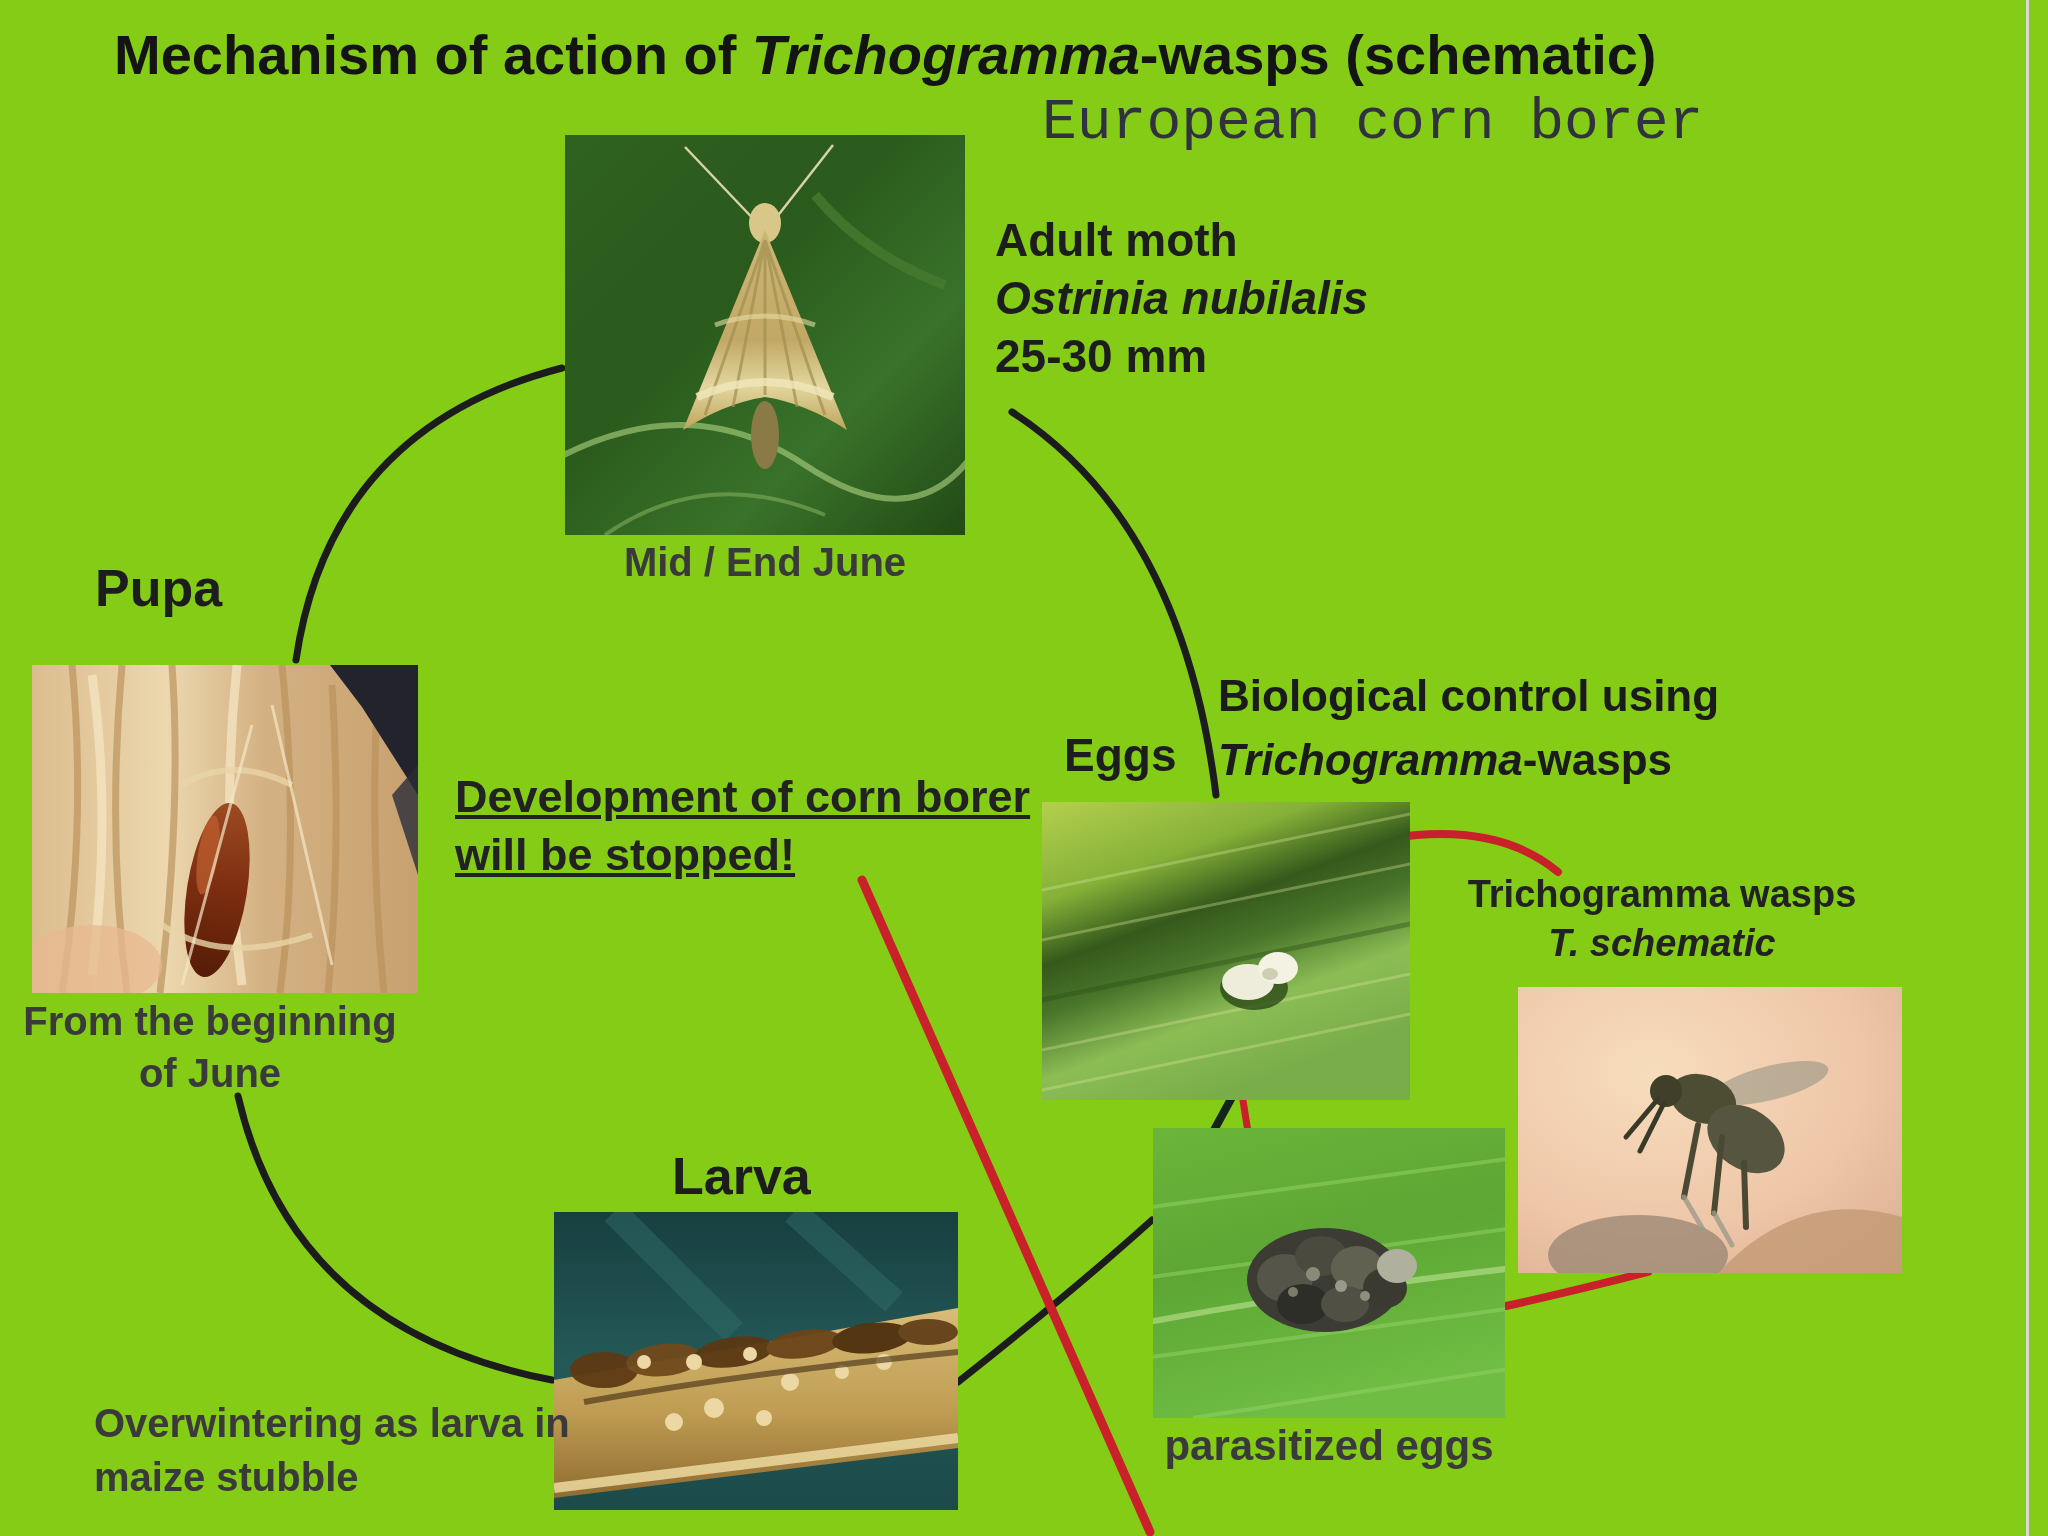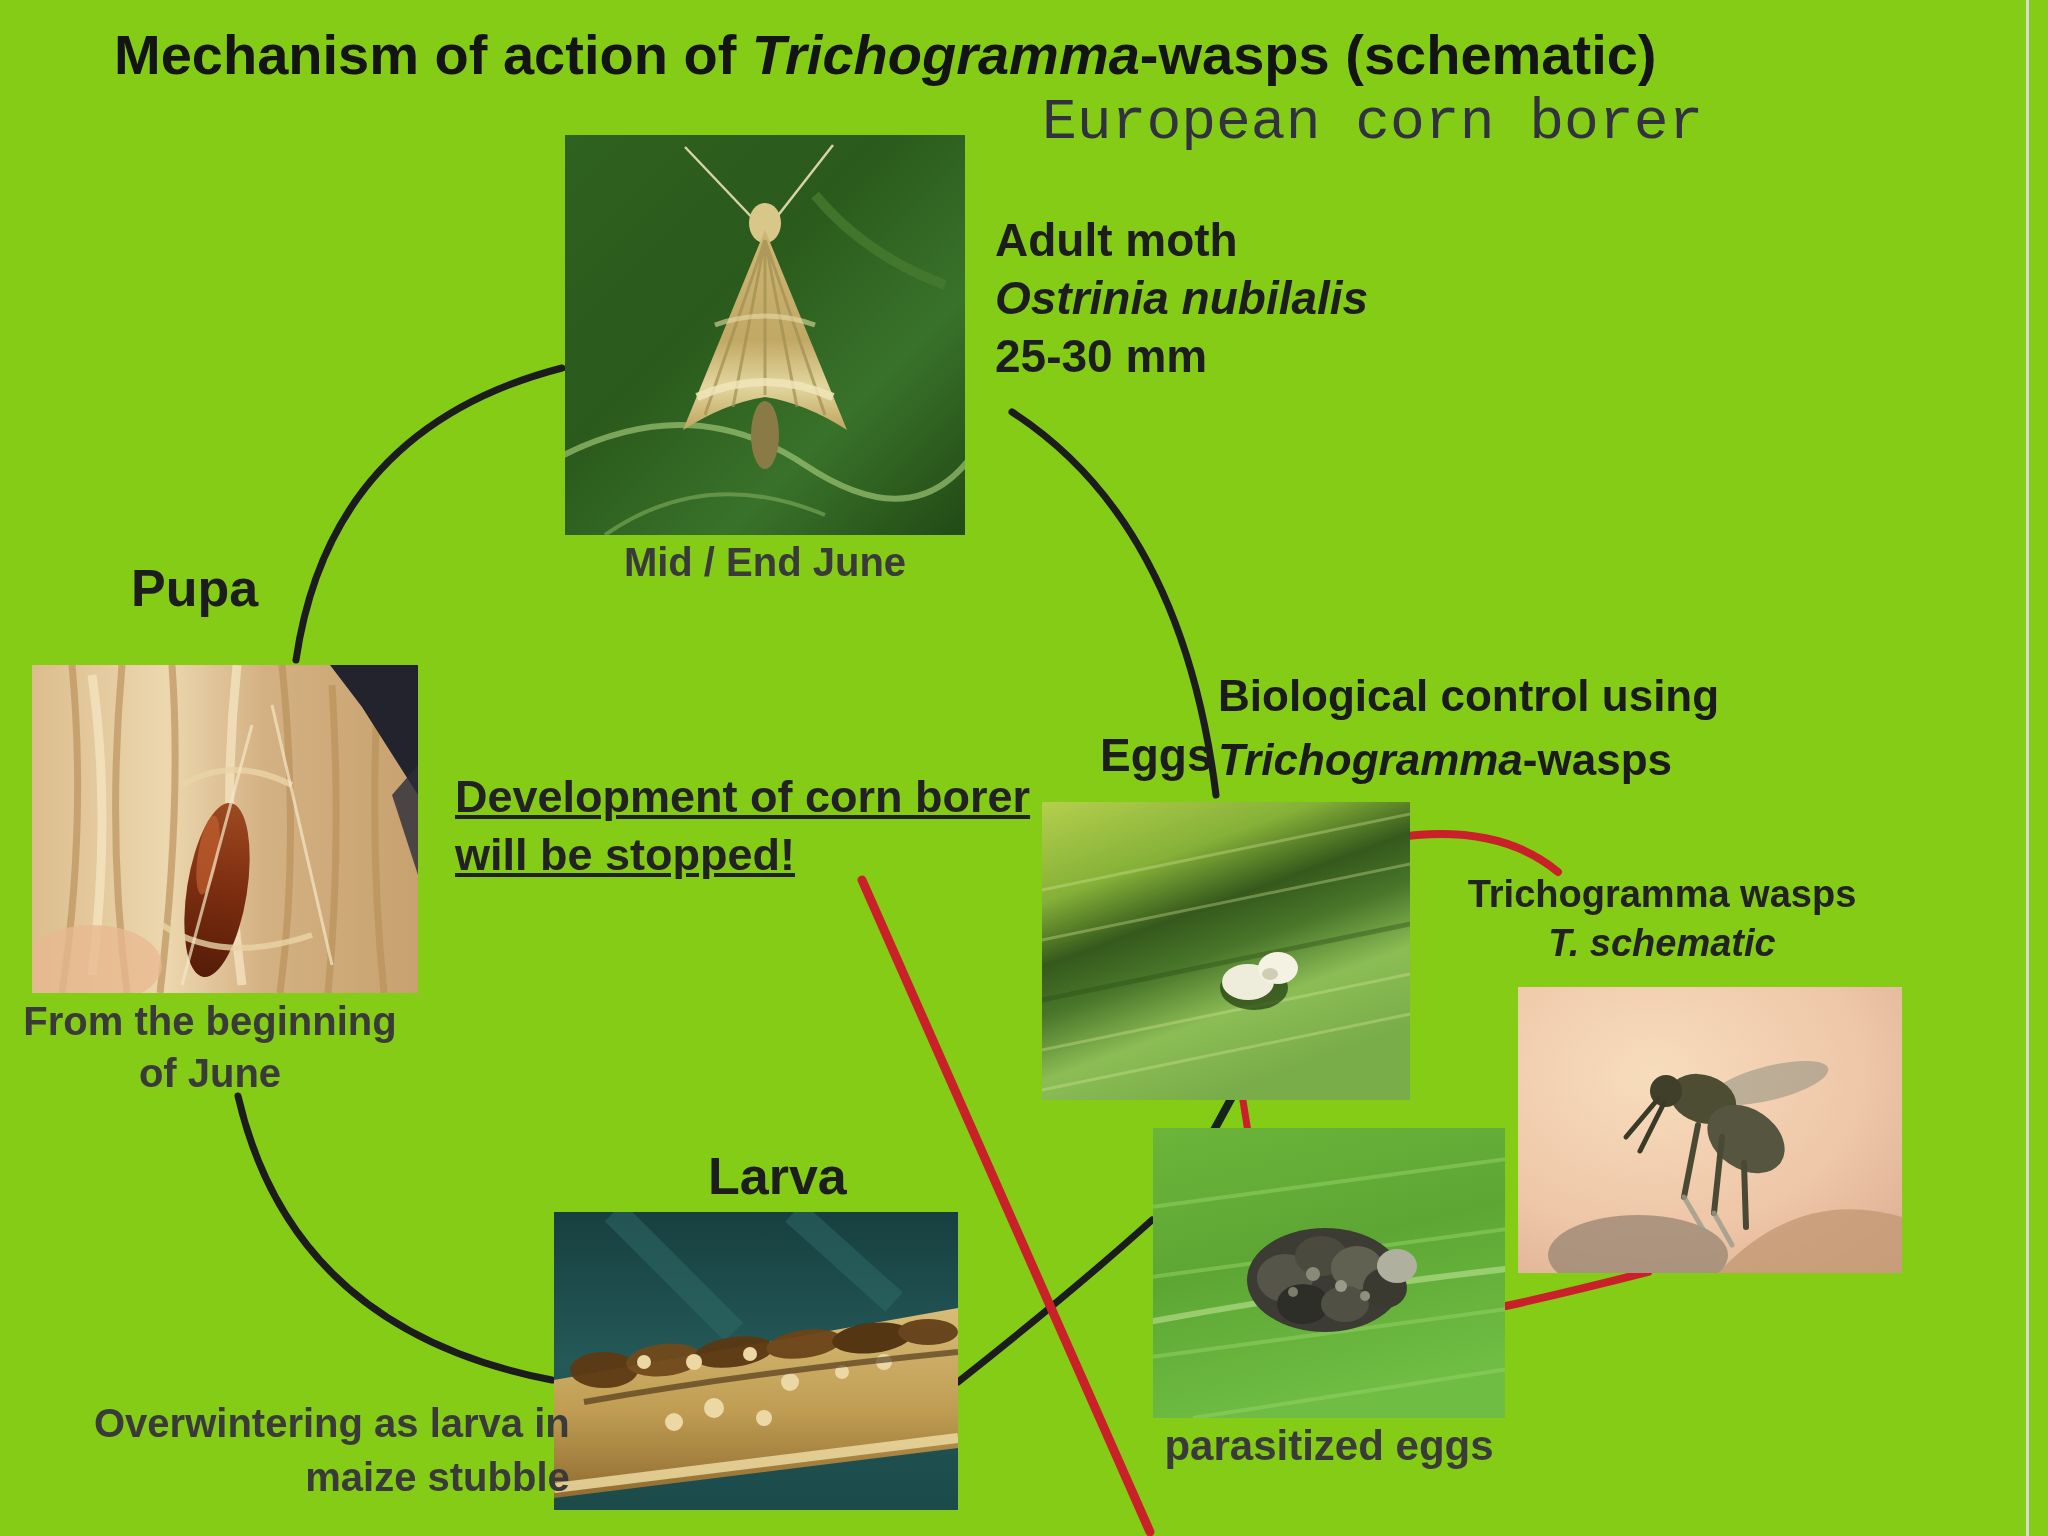--- a/index.html
+++ b/index.html
@@ -6,21 +6,21 @@
   .stage{
     position:relative;width:2048px;height:1536px;overflow:hidden;
     background:#84cc16;
     font-family:"Liberation Sans",sans-serif;color:#1a1a1a;
   }
   .abs{position:absolute;}
   
   .main-title{left:114px;top:22px;font-size:56px;font-weight:700;color:#141414;letter-spacing:0px;white-space:nowrap;}
   .main-title .it{font-style:italic;}
   .subtitle{left:1042px;top:90px;font-size:58px;font-weight:500;color:#31313f;font-family:Liberation Mono, monospace;white-space:nowrap;}
-  .stage-label{font-weight:700;color:#1d1d1d;margin-left:36px;}
+  .stage-label{font-weight:700;color:#1d1d1d;}
   .adult-block{left:995px;top:212px;font-size:46px;font-weight:700;line-height:1.26;color:#1d1d1d;}
   .adult-block .it{font-style:italic;}
   .caption{font-size:40px;font-weight:600;color:#3a3a3a;}
   .bold-note{font-size:45px;font-weight:700;color:#222;line-height:1.28;text-decoration:underline;}
   .bio-block{left:1218px;top:664px;font-size:44px;font-weight:700;line-height:1.45;color:#1b1b1b;}
   .bio-block .it{font-style:italic;}
   .wasp-label{left:1462px;top:870px;width:400px;text-align:center;font-size:38px;font-weight:700;line-height:1.3;color:#222;}
   .wasp-label .it{font-style:italic;}
   .photo{position:absolute;overflow:hidden;}
   .photo svg{display:block;}
@@ -240,19 +240,19 @@
         <circle cx="236" cy="170" r="9"></circle>
           <circle cx="288" cy="160" r="7"></circle>
           <circle cx="330" cy="150" r="8"></circle>
         <circle cx="160" cy="196" r="10"></circle>
           <circle cx="210" cy="206" r="8"></circle>
           <circle cx="120" cy="210" r="9"></circle>
       </g>
       <path d="M 30,190 Q 200,160 404,140" stroke="#3f2a10" stroke-width="6" opacity="0.6" fill="none"></path>
     </svg>
   </div>
-  <div class="abs caption" style="left:94px;top:1396px;line-height:1.35;text-align:right;">
+  <div class="abs caption" style="left:94px;top:1396px;line-height:1.35;">
     <div>Overwintering as larva in</div>
     <div>maize stubble</div>
   </div>
 
   <div class="abs edge-line"></div>
 </div>
 
 </body></html>

